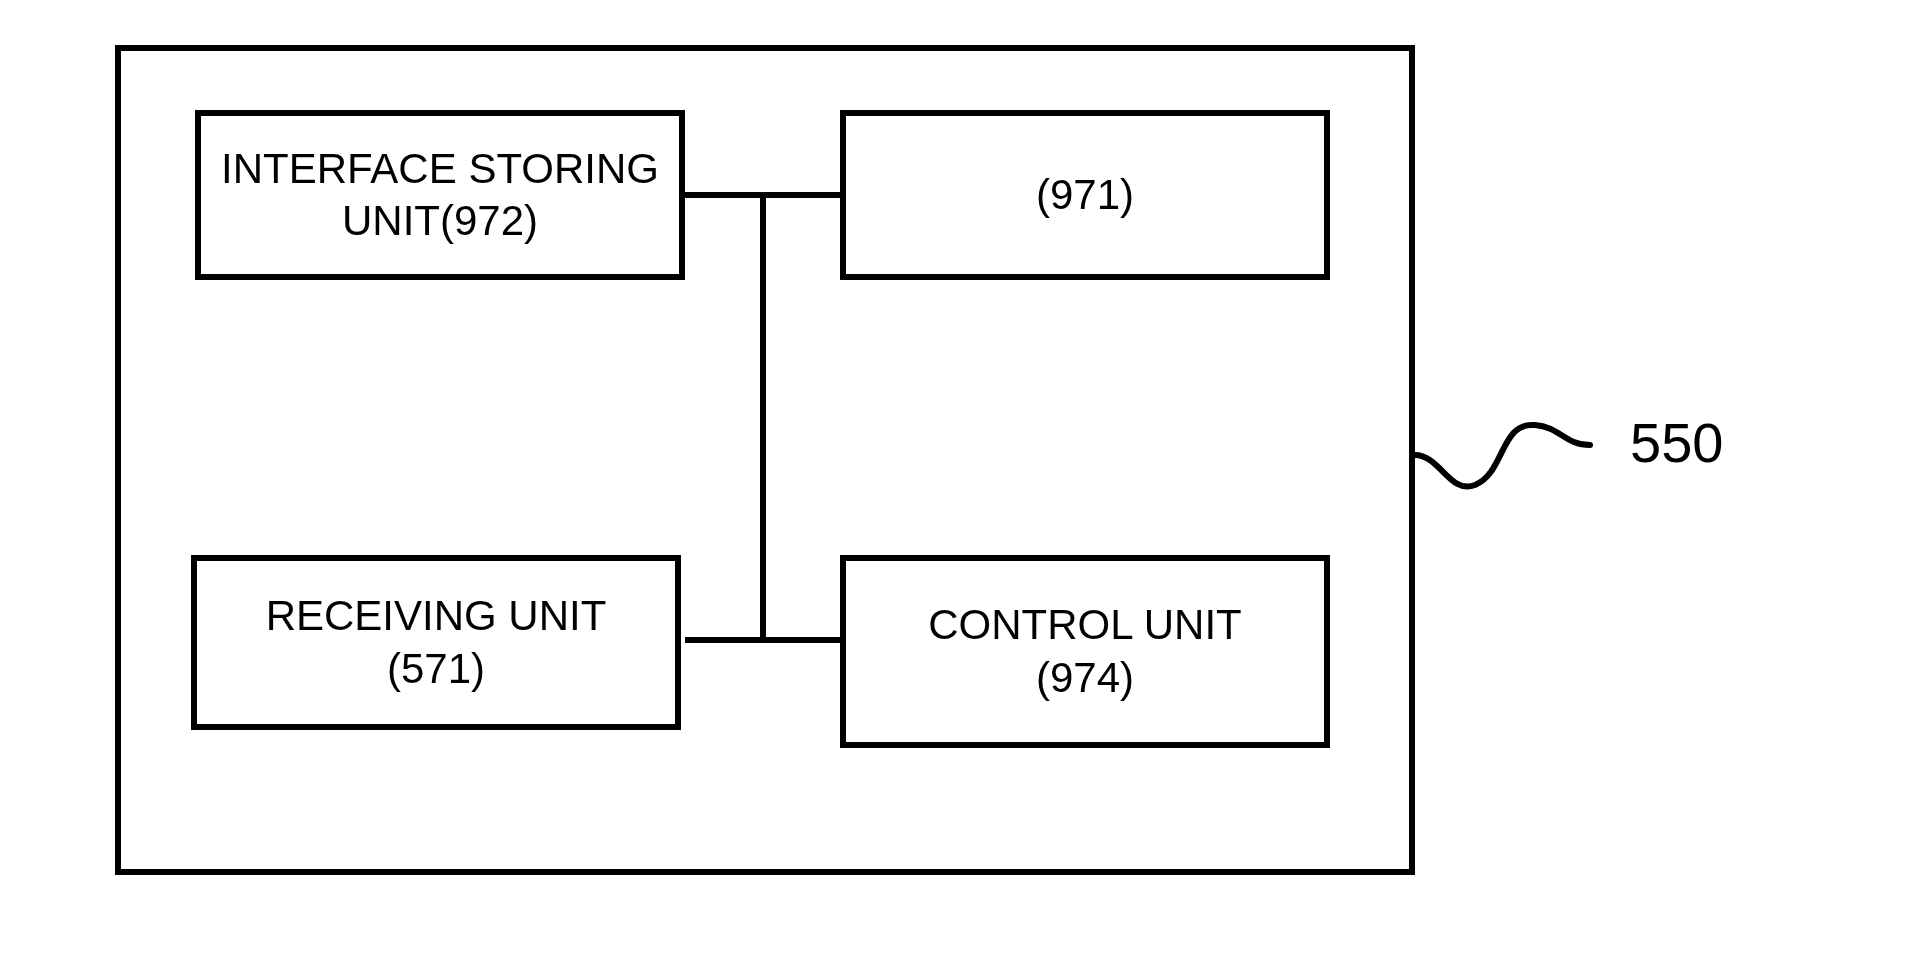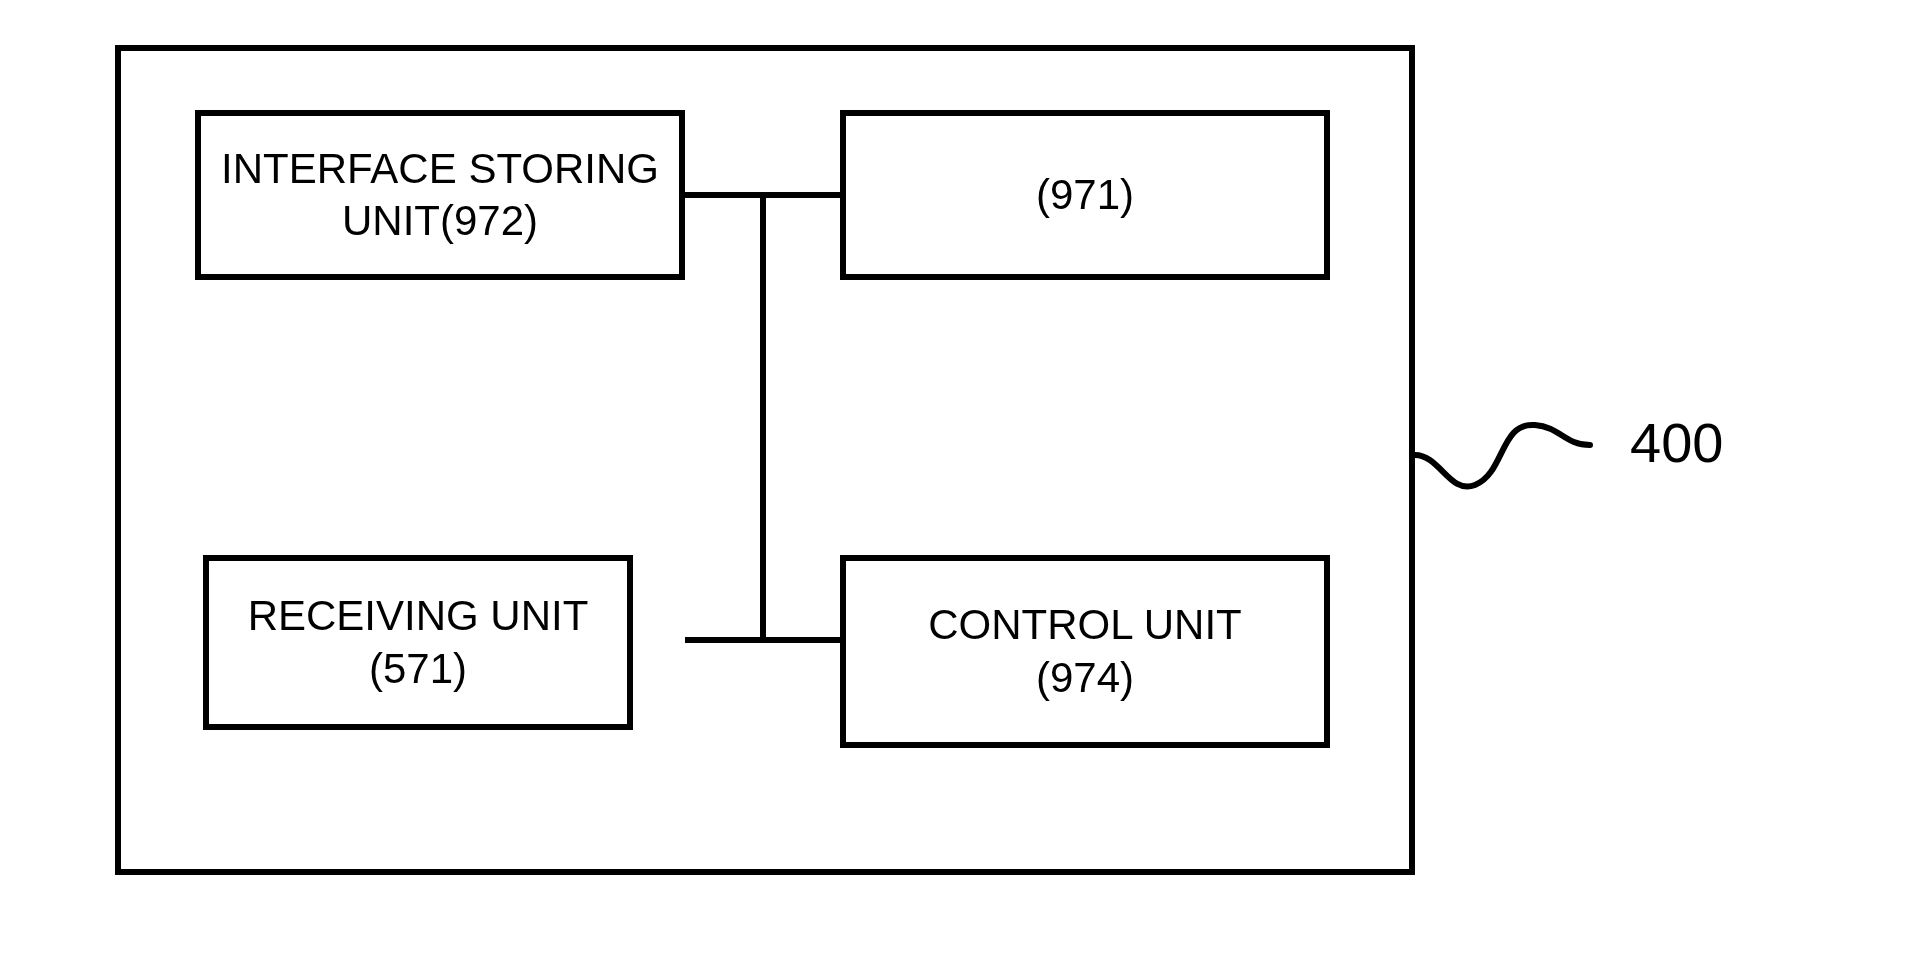--- a/index.html
+++ b/index.html
@@ -58,35 +58,35 @@
 
   <div class="block" style="left:195px; top:110px; width:490px; height:170px;">
     <span class="line1">INTERFACE STORING</span>
     <span class="line2">UNIT(972)</span>
   </div>
 
   <div class="block" style="left:840px; top:110px; width:490px; height:170px;">
     <span class="line2">(971)</span>
   </div>
 
-  <div class="block" style="left:203px; top:555px; width:430px; height:175px;">
+  <div class="block" style="left:191px; top:555px; width:490px; height:175px;">
     <span class="line1">RECEIVING UNIT</span>
     <span class="line2">(571)</span>
   </div>
 
   <div class="block" style="left:840px; top:555px; width:490px; height:193px;">
     <span class="line1">CONTROL UNIT</span>
     <span class="line2">(974)</span>
   </div>
 
   <div class="connector" style="left:685px; top:192px; width:155px; height:6px;"></div>
 
   <div class="connector" style="left:685px; top:637px; width:155px; height:6px;"></div>
 
   <div class="connector" style="left:760px; top:192px; width:6px; height:451px;"></div>
 
   <svg class="lead" style="left:1415px; top:400px; width:200px; height:120px;" viewBox="0 0 200 120">
     <path d="M0 55 C 25 55, 35 95, 60 85 C 90 73, 85 22, 120 25 C 145 27, 150 45, 175 45" fill="none" stroke="#000" stroke-width="6" stroke-linecap="round"></path>
   </svg>
 
-  <div class="ref-label" style="left:1630px; top:410px;">400</div>
+  <div class="ref-label" style="left:1630px; top:410px;">550</div>
 
 </div>
 
 </body></html>

